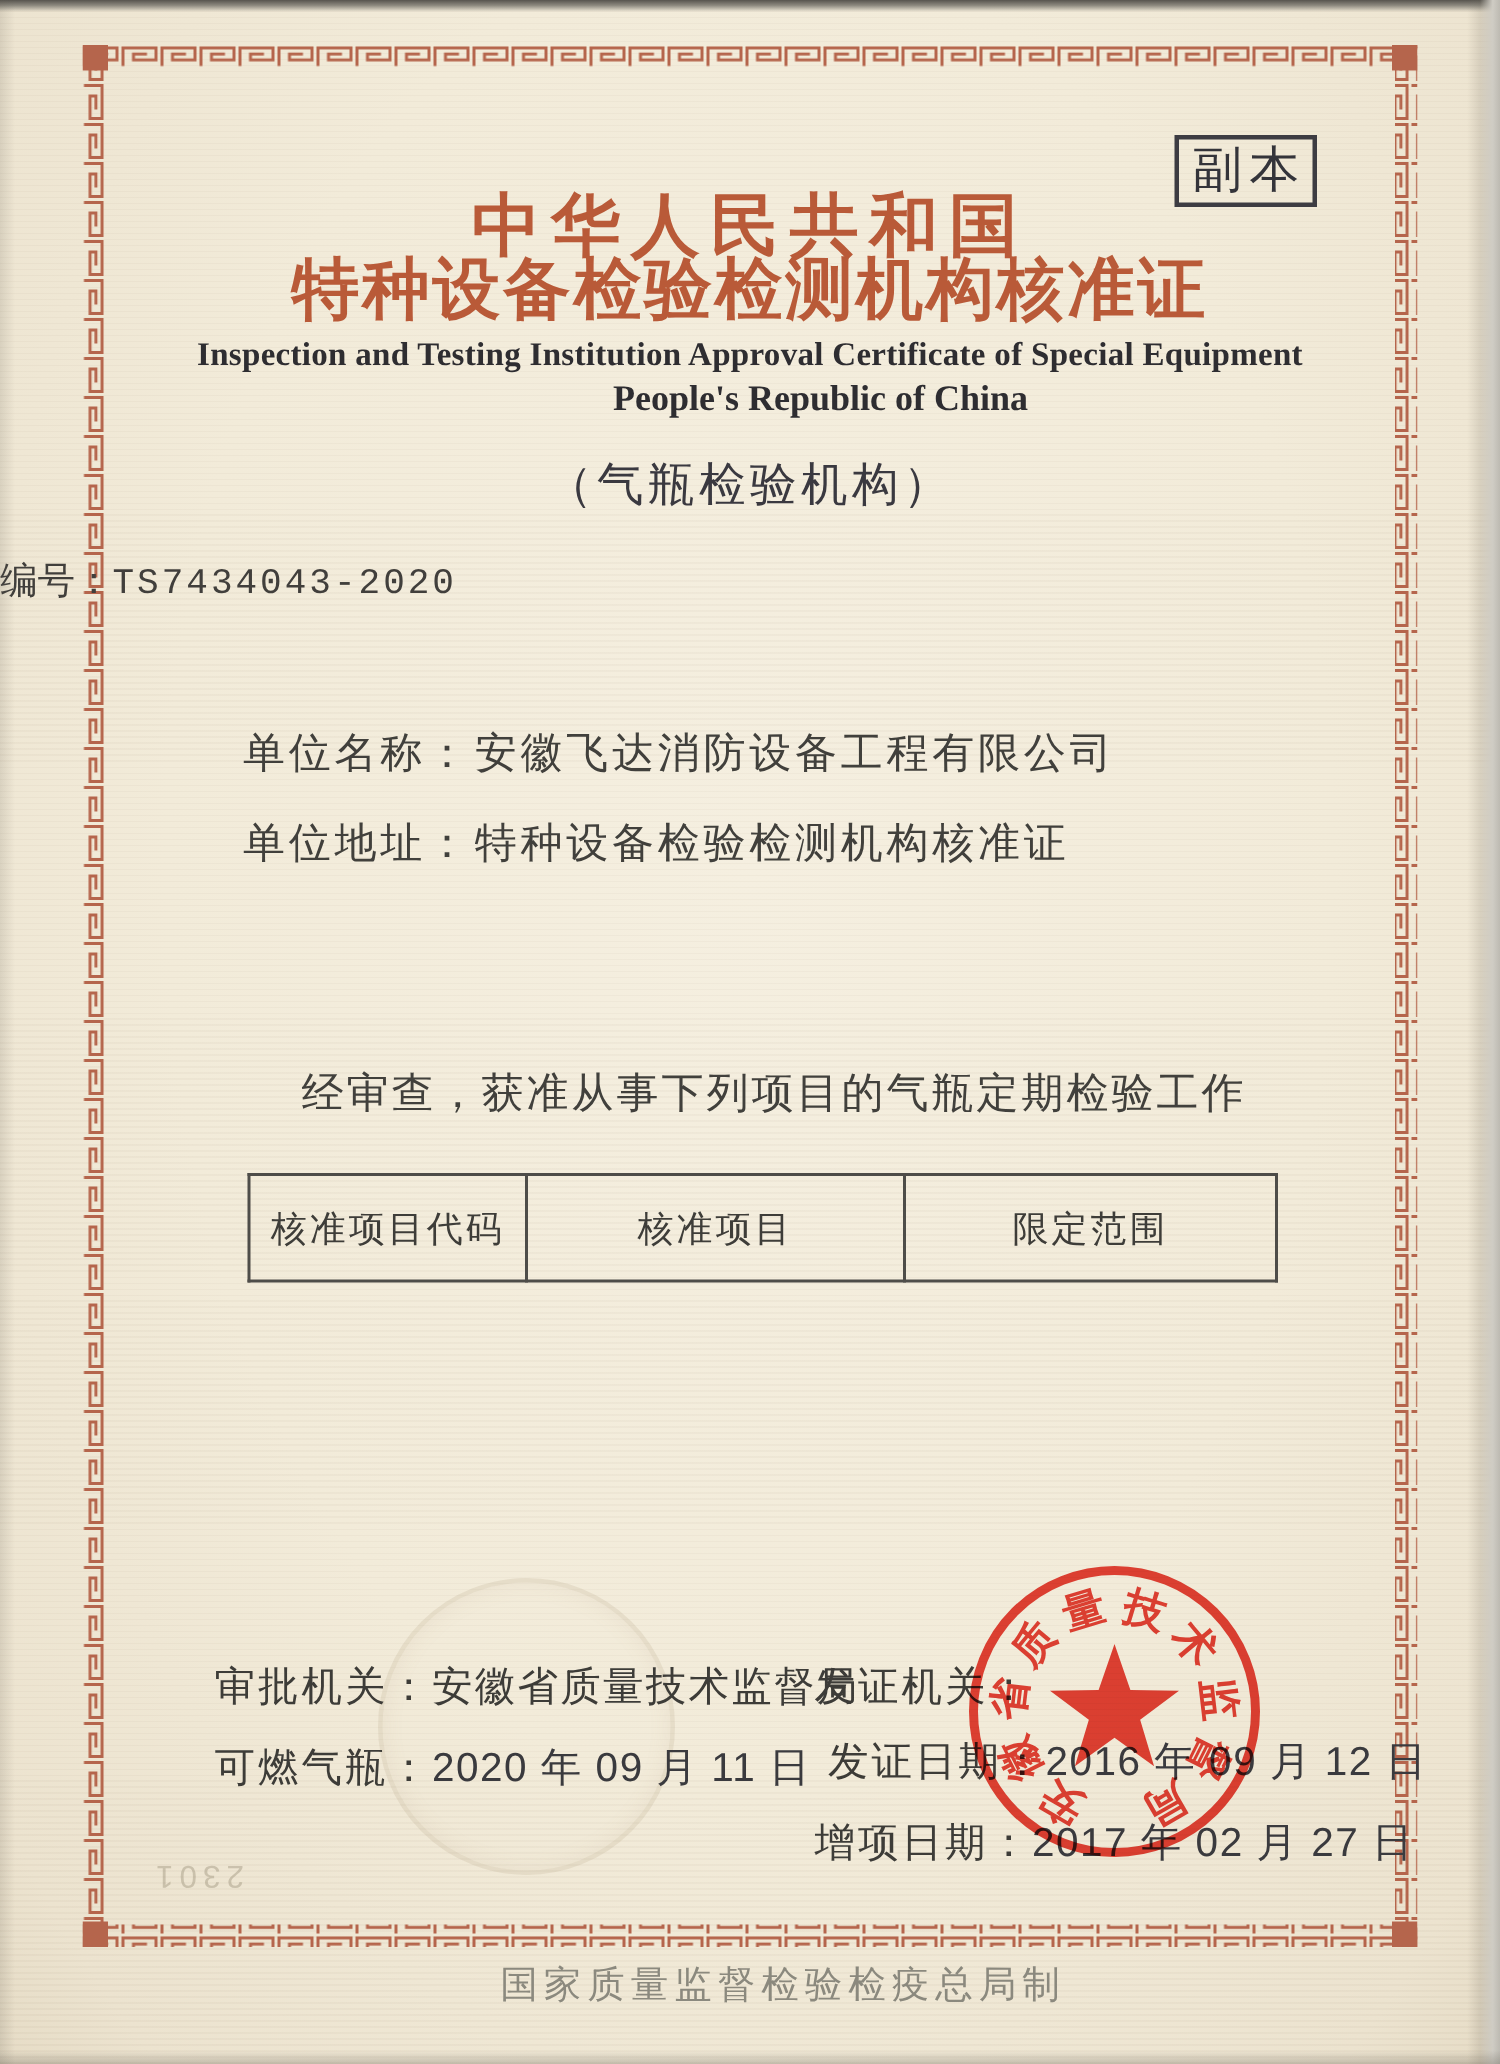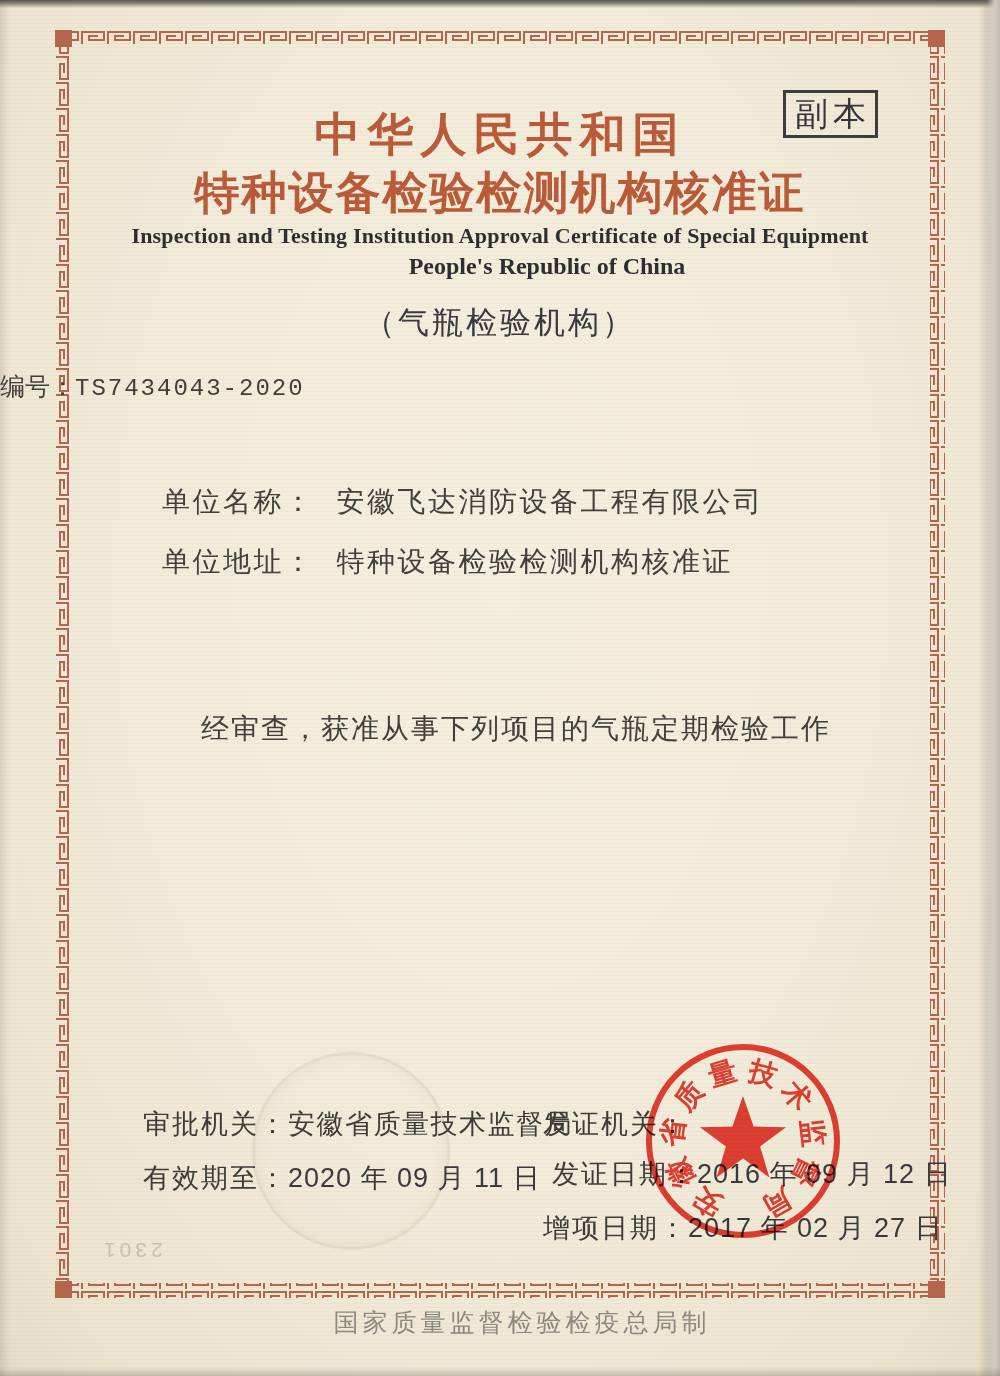--- a/index.html
+++ b/index.html
@@ -33,32 +33,32 @@
   .abs{position:absolute;}
   .center{left:0;width:100%;text-align:center;}
 
   .copy-box{
     left:783px;top:90px;width:95px;height:48px;
     border:3px solid #3d3c42;display:flex;align-items:center;justify-content:space-between;
     padding:0 9px;box-sizing:border-box;z-index:2;
   }
   .copy-box span{font-size:33px;color:#34343a;line-height:1;}
 
-  .title-cn1{top:104px;font-size:46px;font-weight:bold;color:#b95a38;letter-spacing:7px;z-index:2;}
+  .title-cn1{top:120px;font-size:46px;font-weight:bold;color:#b95a38;letter-spacing:7px;z-index:2;}
   .title-cn2{top:163px;font-size:45px;font-weight:bold;color:#b95a38;letter-spacing:2px;z-index:2;}
   .title-en1{top:223px;font-size:22px;font-weight:bold;color:#2e2d31;letter-spacing:0.2px;z-index:2;}
   .title-en2{top:253px;font-size:24px;font-weight:bold;color:#2e2d31;z-index:2;padding-left:47px;}
   .inst-type{top:302px;font-size:31px;color:#3a3940;letter-spacing:3px;z-index:2;}
 
   .cert-no{top:370px;right:0;width:100%;text-align:left;padding-right:79px;box-sizing:border-box;
     font-size:25px;color:#413f3c;z-index:2;}
   .cert-no .num{font-family:"Liberation Mono","DejaVu Sans Mono",monospace;font-size:24px;letter-spacing:2px;}
 
   .field-row{font-size:28px;color:#41403c;letter-spacing:2.5px;z-index:2;}
-  .field-row .lbl{margin-right:22px;}
+  .field-row .lbl{margin-right:2px;}
   .unit-name{left:162px;top:483px;}
   .unit-addr{left:162px;top:543px;}
 
   .statement{top:710px;font-size:28px;color:#41403c;letter-spacing:2px;z-index:2;margin-left:16px;}
 
   table.scope{
     position:absolute;left:165px;top:782px;width:685px;z-index:2;
     border-collapse:collapse;table-layout:fixed;
   }
   table.scope td,table.scope th{
@@ -143,31 +143,36 @@
 
   <div class="abs center statement">经审查，获准从事下列项目的气瓶定期检验工作</div>
 
   <table class="scope">
     <colgroup>
         <col class="c1">
         <col class="c2">
         <col class="c3">
       </colgroup>
     <tbody>
+        <tr>
+      <th>核准项目代码</th>
+      <th>核准项目</th>
+      <th>限定范围</th>
+    </tr>
   </tbody>
     </table>
 
   <div class="abs emboss-seal"></div>
   <div class="abs emboss-number">2301</div>
 
   <div class="abs bot-row approval-org">
     <span class="lbl">审批机关：</span><span>安徽省质量技术监督局</span>
   </div>
   <div class="abs bot-row valid-until">
-    <span class="lbl">有效期至：</span><span class="date-val">2020 年 09 月 11 日</span>
+    <span class="lbl">可燃气瓶：</span><span class="date-val">2020 年 09 月 11 日</span>
   </div>
   <div class="abs bot-row issue-org">
     <span class="lbl">发证机关：</span>
   </div>
   <div class="abs bot-row issue-date">
     <span class="lbl">发证日期：</span><span class="date-val">2016 年 09 月 12 日</span>
   </div>
   <div class="abs bot-row addition-date">
     <span class="lbl">增项日期：</span><span class="date-val">2017 年 02 月 27 日</span>
   </div>

